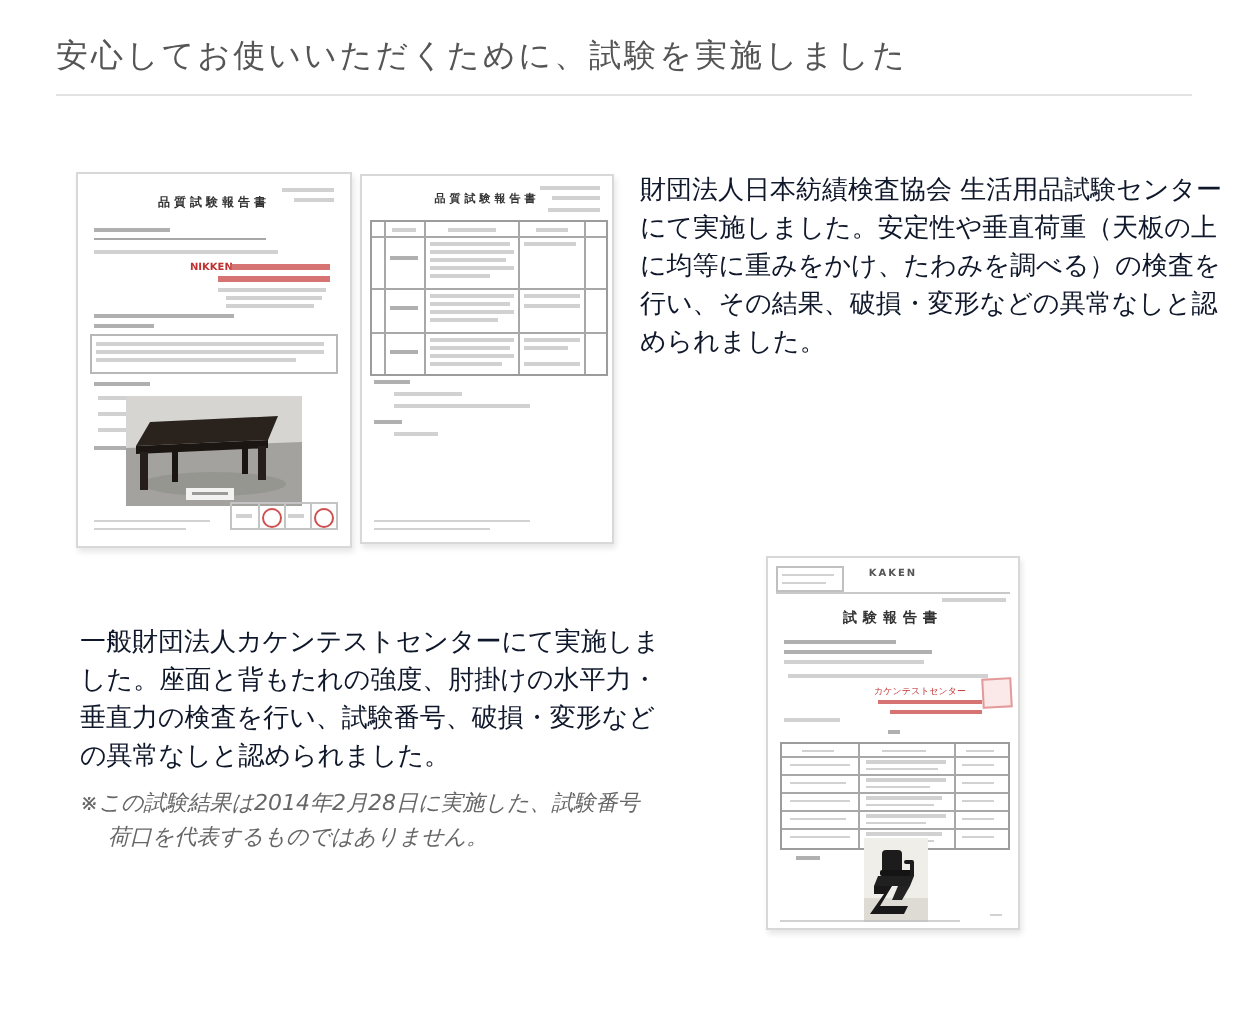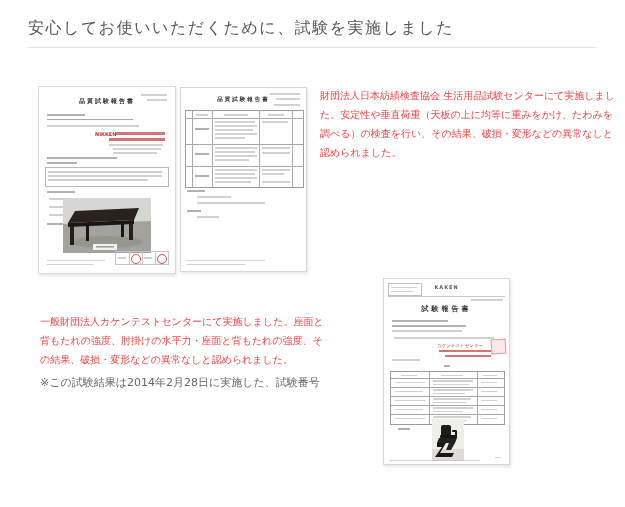--- a/index.html
+++ b/index.html
@@ -2,21 +2,21 @@
 <html><head>
 <meta charset="utf-8">
 <style>
   html,body{margin:0;padding:0;background:#fff;}
   body{font-family:"DejaVu Sans","Liberation Sans",sans-serif;color:#666;}
   .stage{position:relative;width:625px;height:507px;background:#fff;overflow:hidden;}
 
   .page-title{position:absolute;left:28px;top:18px;font-size:16px;letter-spacing:1.5px;color:#555;font-weight:500;}
   .title-rule{position:absolute;left:28px;top:47px;width:568px;height:1px;background:#e2e2e2;}
 
-  .body-text{font-size:10px;line-height:19px;color:#ef4444;}
+  .body-text{font-size:13px;line-height:19px;color:#0f172a;}
   .note-text{font-size:11px;line-height:17px;color:#666;}
 
   
   .paper{position:absolute;background:#fff;border:1px solid #d8d8d6;box-shadow:1px 2px 3px rgba(0,0,0,.10);}
   .doc-title{position:absolute;width:100%;text-align:center;color:#333;font-weight:bold;}
   .bar{position:absolute;height:2px;background:#8f8f8f;opacity:.7;}
   .bar.lt{background:#bdbdbd;}
   .bar.red{background:#cf5a5a;opacity:.85;}
   .boxed{position:absolute;border:1px solid #b8b8b8;}
   .vline{position:absolute;width:1px;background:#a8a8a8;}
@@ -143,23 +143,24 @@
     <div class="bar lt" style="left:16px;top:128px;width:22px;"></div>
     <div class="bar lt" style="left:6px;bottom:10px;width:78px;height:1.5px;"></div>
     <div class="bar lt" style="left:6px;bottom:6px;width:58px;height:1.5px;"></div>
   </div>
 
   <div style="position:absolute;left:320px;top:86px;width:300px;">
     <div class="body-text">財団法人日本紡績検査協会 生活用品試験センターにて実施しました。安定性や垂直荷重（天板の上に均等に重みをかけ、たわみを調べる）の検査を行い、その結果、破損・変形などの異常なしと認められました。</div>
   </div>
 
   <div style="position:absolute;left:40px;top:312px;width:292px;">
-    <div class="body-text">一般財団法人カケンテストセンターにて実施しました。座面と背もたれの強度、肘掛けの水平力・座面と背もたれの強度、その結果、破損・変形などの異常なしと認められました。</div>
-    <div class="note-text" style="margin-top:5px;">
+    <div class="body-text">一般財団法人カケンテストセンターにて実施しました。座面と背もたれの強度、肘掛けの水平力・垂直力の検査を行い、試験番号、破損・変形などの異常なしと認められました。</div>
+    <div class="note-text" style="margin-top:5px;font-style:italic;">
       <div>※この試験結果は2014年2月28日に実施した、試験番号</div>
+      <div style="padding-left:14px;">荷口を代表するものではありません。</div>
     </div>
   </div>
 
   <div class="paper" style="left:383px;top:278px;width:125px;height:185px;">
     <div class="boxed" style="left:4px;top:4px;width:32px;height:11px;border-color:#c0c0c0;">
       <div class="bar lt" style="left:2px;top:2.5px;width:26px;height:1.5px;"></div>
       <div class="bar lt" style="left:2px;top:6.5px;width:22px;height:1.5px;"></div>
     </div>
     <div class="doc-title" style="top:5px;font-size:5px;letter-spacing:1px;color:#555;">KAKEN</div>
     <div class="hline" style="left:4px;top:17px;width:117px;background:#c8c8c8;"></div>

